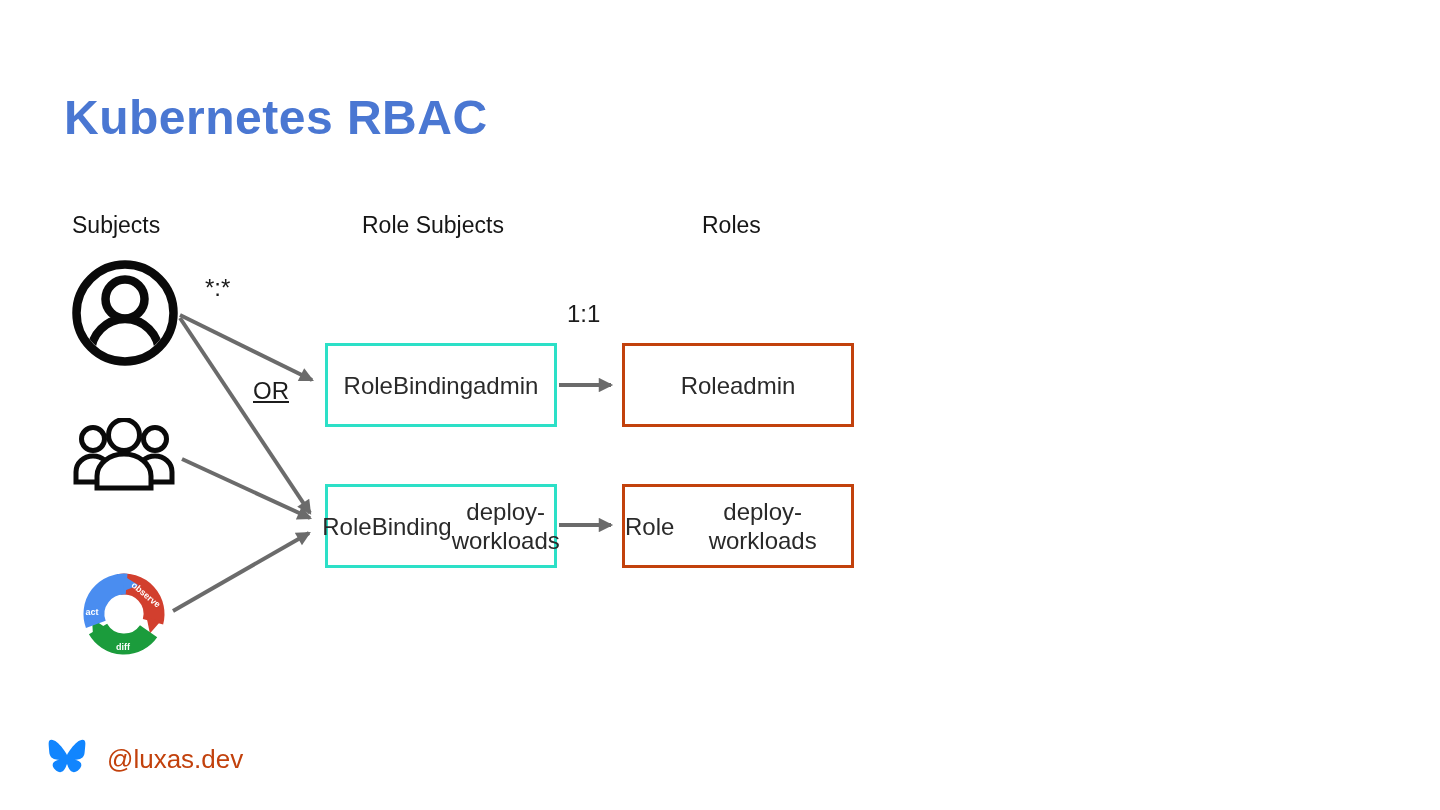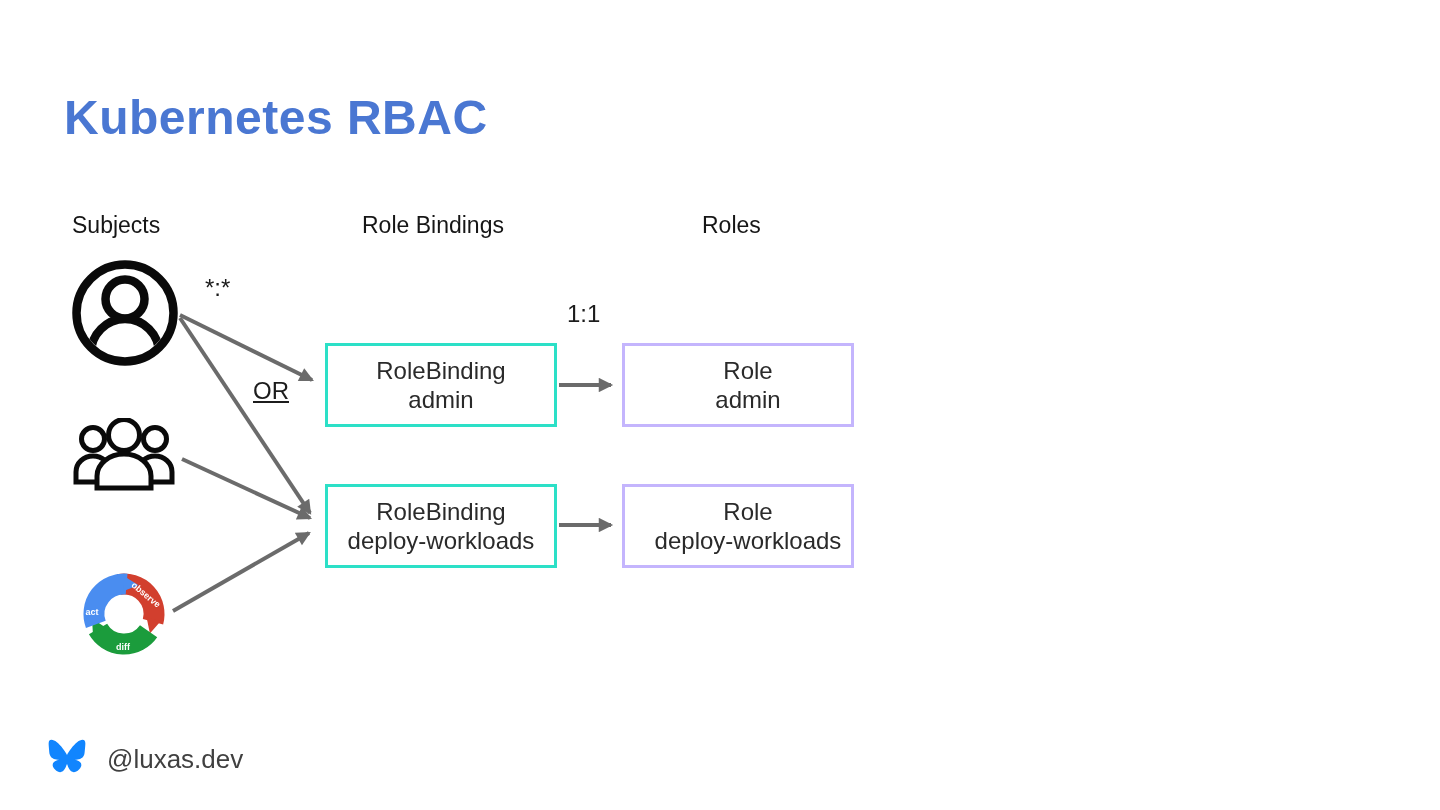--- a/index.html
+++ b/index.html
@@ -33,39 +33,39 @@
     font-size: 24px;
     color: #1c1c1c;
   }
   .lbl-star { left: 205px; top: 274px; }
   .lbl-or   { left: 253px; top: 377px; text-decoration: underline; }
   .lbl-11   { left: 567px; top: 300px; }
 
   .node-box {
     width: 232px; height: 84px;
     background: #ffffff;
-    display: flex; flex-direction: column;
+    display: flex; flex-direction: row;
     align-items: center; justify-content: center;
     text-align: center;
     font-size: 24px; line-height: 29px;
     color: #2a2a2a;
   }
   .teal-border   { border: 3px solid #2ce0c7; }
-  .purple-border { border: 3px solid #c4b5fd; padding-left: 20px; }
+  .purple-border { border: 3px solid #c2410c; }
   .box-rb-admin    { left: 325px; top: 343px; }
   .box-role-admin  { left: 622px; top: 343px; }
   .box-rb-deploy   { left: 325px; top: 484px; }
   .box-role-deploy { left: 622px; top: 484px; }
 
   .arrows-layer { left: 0; top: 0; pointer-events: none; }
 
   .footer-handle {
     left: 107px; top: 744px;
     font-size: 26px;
-    color: #404040;
+    color: #c2410c;
   }
 </style>
 </head>
 <body>
 
 <div class="slide">
 
   <svg class="abs arrows-layer" width="1440" height="810" viewBox="0 0 1440 810">
     <defs>
       <marker id="ah" viewBox="0 0 10 10" refX="8.5" refY="5" markerWidth="4.2" markerHeight="3.6" orient="auto">
@@ -77,21 +77,21 @@
       <line x1="180" y1="318" x2="310" y2="513" marker-end="url(#ah)"></line>
       <line x1="182" y1="459" x2="310" y2="518" marker-end="url(#ah)"></line>
       <line x1="173" y1="611" x2="309" y2="533" marker-end="url(#ah)"></line>
       <line x1="559" y1="385" x2="611" y2="385" marker-end="url(#ah)"></line>
       <line x1="559" y1="525" x2="611" y2="525" marker-end="url(#ah)"></line>
     </g>
   </svg>
 
   <div class="abs title">Kubernetes RBAC</div>
   <div class="abs col-header hdr-subjects">Subjects</div>
-  <div class="abs col-header hdr-bindings">Role Bindings</div>
+  <div class="abs col-header hdr-bindings">Role Subjects</div>
   <div class="abs col-header hdr-roles">Roles</div>
 
   <div class="abs small-label lbl-star">*:*</div>
   <div class="abs small-label lbl-or">OR</div>
   <div class="abs small-label lbl-11">1:1</div>
 
   <svg class="abs" style="left:70px; top:258px;" width="110" height="110" viewBox="0 0 110 110">
     <defs>
         <clipPath id="userClip">
           <circle cx="55" cy="55" r="44"></circle>

